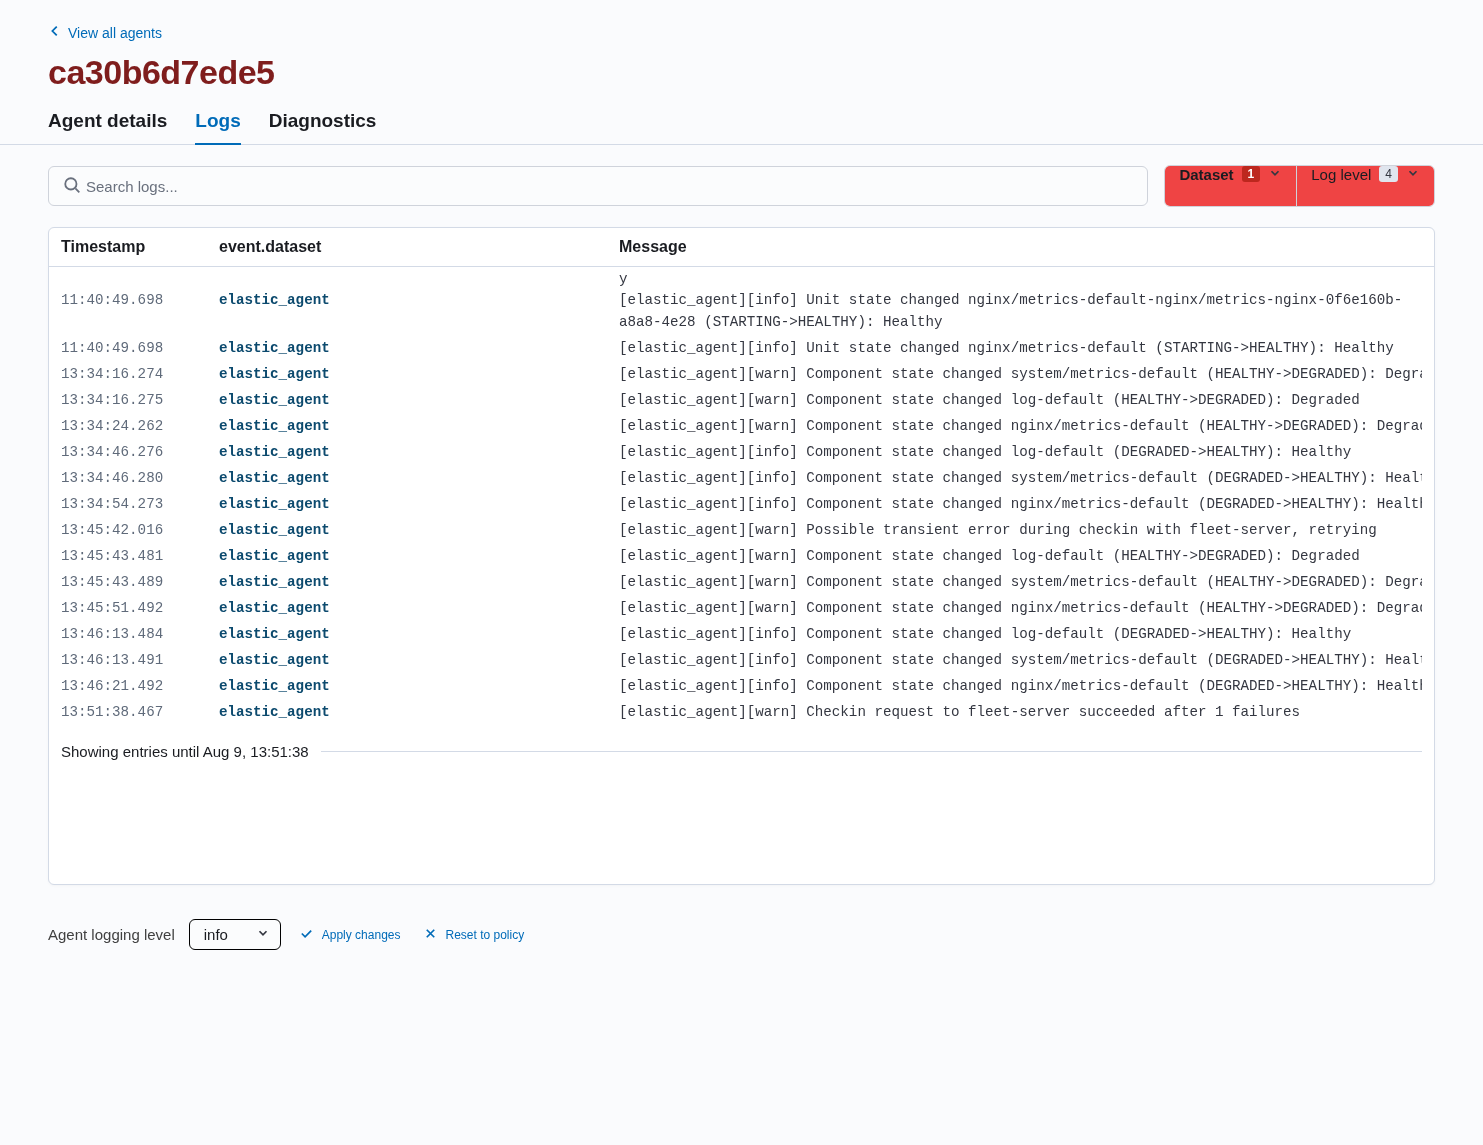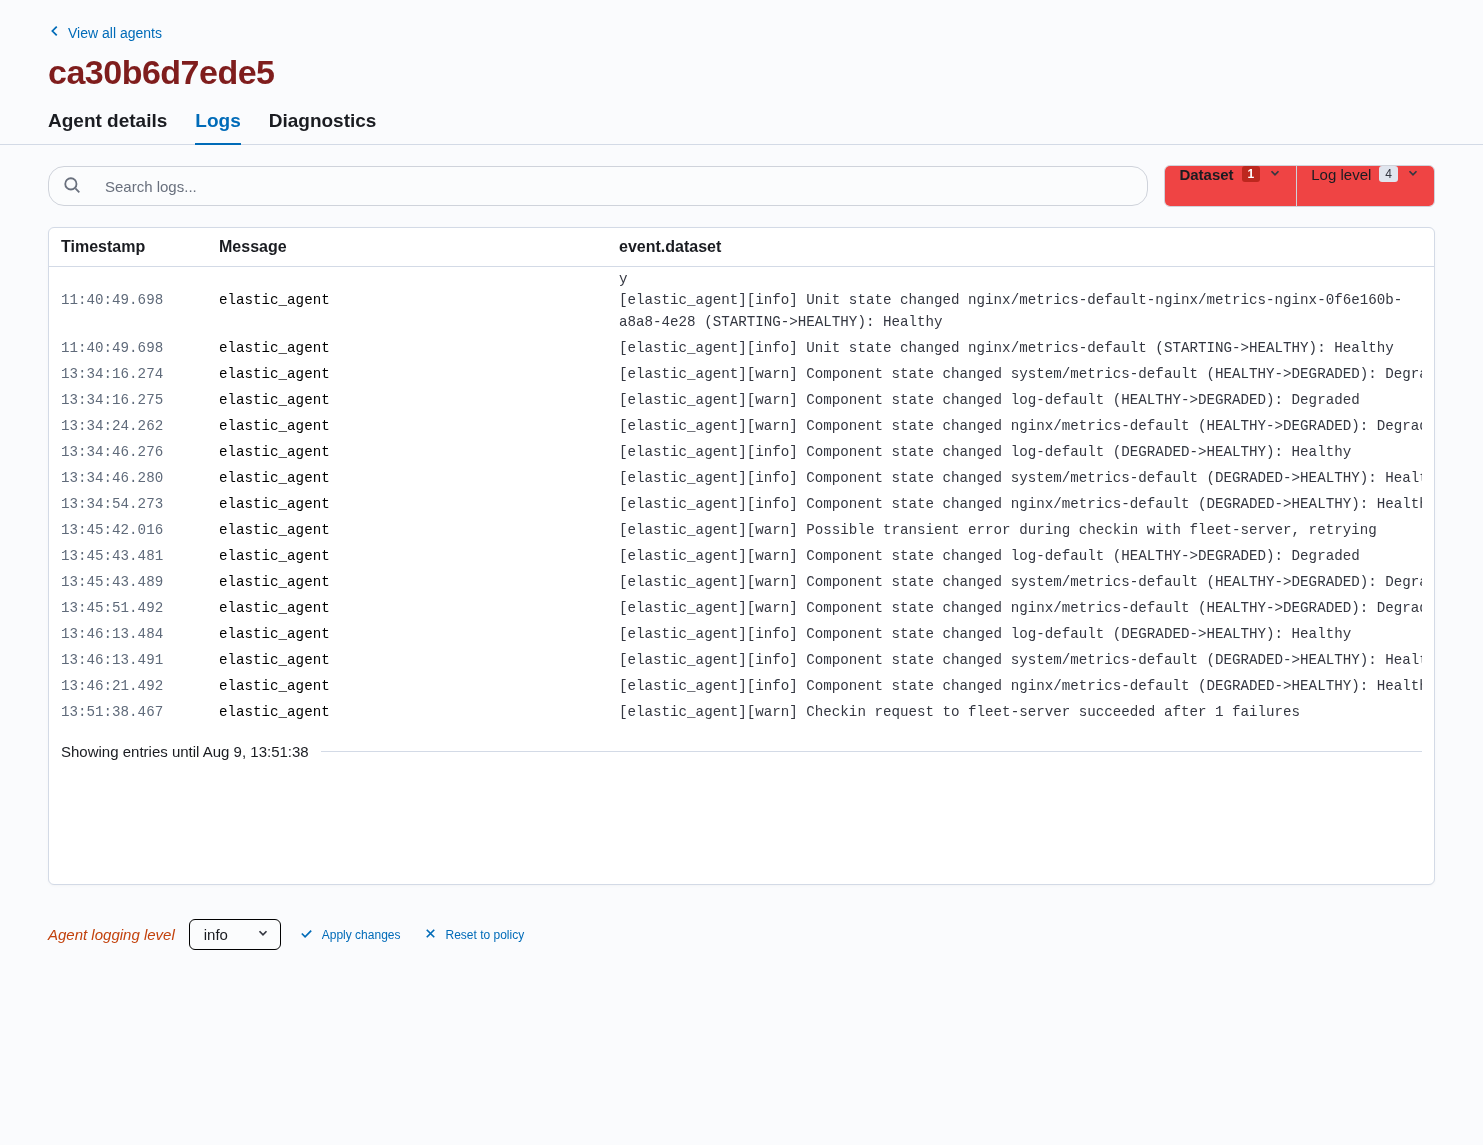--- a/index.html
+++ b/index.html
@@ -29,22 +29,22 @@
     .tab.active::after {
       content: ""; position: absolute; left: 0; right: 0; bottom: -1px;
       height: 2px; background: #006bb8;
     }
 
     .controls-row {
       display: flex; gap: 16px; align-items: center;
       margin-top: 20px;
     }
     .search-wrap {
-      flex: 1; display: flex; align-items: center; gap: 24px;
-      background: #fbfcfd; border: 1px solid #cfd3db; border-radius: 16px;
+      flex: 1; display: flex; align-items: center; gap: 5px;
+      background: #fbfcfd; border: 1px solid #cfd3db; border-radius: 6px;
       padding: 10px 14px; height: 40px;
     }
     .search-wrap svg { width: 18px; height: 18px; color: #69707d; flex: none; }
     .search-wrap input {
       border: none; outline: none; background: transparent; flex: 1;
       font-size: 15px; color: #343741;
     }
     .search-wrap input::placeholder { color: #69707d; }
 
     .filter-group {
@@ -93,42 +93,42 @@
       grid-template-columns: 158px 400px 1fr;
       padding: 0 12px;
     }
     .log-orphan .msg { white-space: pre; overflow: hidden; text-overflow: clip; }
     .log-row {
       display: grid;
       grid-template-columns: 158px 400px 1fr;
       padding: 2px 12px; line-height: 1.55;
     }
     .log-row .ts { color: #5f6a7a; }
-    .log-row .ds { color: #000000; }
+    .log-row .ds { color: #0c4a6e; font-weight: bold; }
     .log-row .msg {
       color: #343741; white-space: pre-wrap;
       overflow: hidden; text-overflow: clip;
       display: -webkit-box; -webkit-box-orient: vertical; -webkit-line-clamp: 2;
     }
     .log-row.single .msg { white-space: pre; -webkit-line-clamp: 1; }
 
     .divider-row {
       display: flex; align-items: center; gap: 12px;
       padding: 18px 12px 6px 12px;
       font-family: -apple-system, BlinkMacSystemFont, "Segoe UI", Helvetica, Arial, sans-serif;
       font-size: 15px; color: #1a1c21;
     }
     .divider-row .line { flex: 1; height: 1px; background: #d3dae6; }
     .log-spacer { height: 110px; }
 
     .footer-row {
       display: flex; align-items: center; gap: 14px;
       margin-top: 34px; font-size: 15px;
     }
-    .footer-row .fl { font-weight: 400; color: #c2410c; font-style: italic; }
+    .footer-row .fl { font-weight: 400; color: #404040; }
     .select {
       display: flex; align-items: center; gap: 18px;
       border: 1px solid #000000; border-radius: 6px;
       padding: 6px 10px 6px 14px; background: #fbfcfd; cursor: pointer;
       min-width: 92px; justify-content: space-between;
     }
     .link-btn {
       display: inline-flex; align-items: center; gap: 8px;
       color: #006bb8; cursor: pointer; background: none; border: none;
       font-size: 12px; padding: 6px 4px;
@@ -185,22 +185,22 @@
               <path d="m4 6 4 4 4-4"></path>
             </svg>
         </span>
       </button>
     </div>
   </div>
 
   <div class="log-panel">
     <div class="log-table-head">
       <div>Timestamp</div>
+      <div>event.dataset</div>
       <div>Message</div>
-      <div>event.dataset</div>
     </div>
     <div class="log-body">
       <div class="log-orphan">
         <div></div>
           <div></div>
         <div class="msg">y</div>
       </div>
       <div id="log-rows">
           <div class="log-row">
             <div class="ts">11:40:49.698</div>

